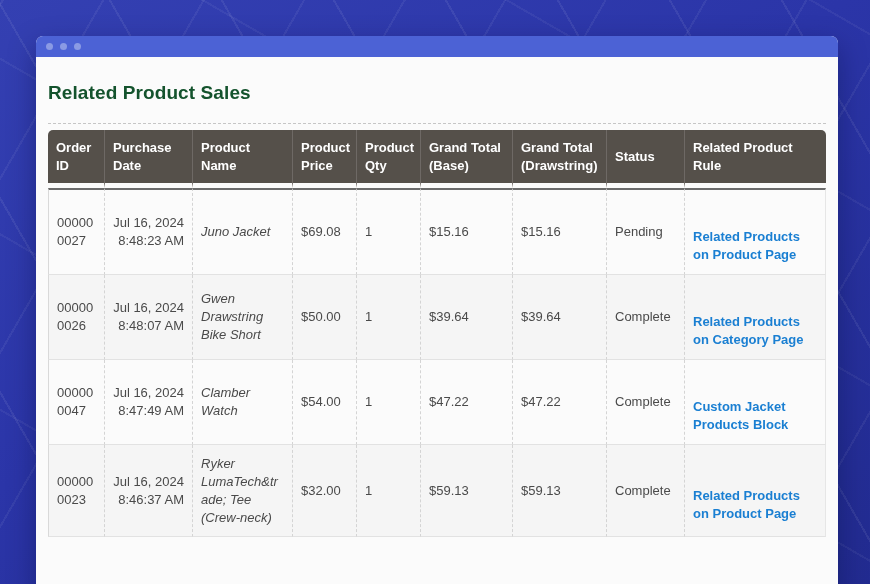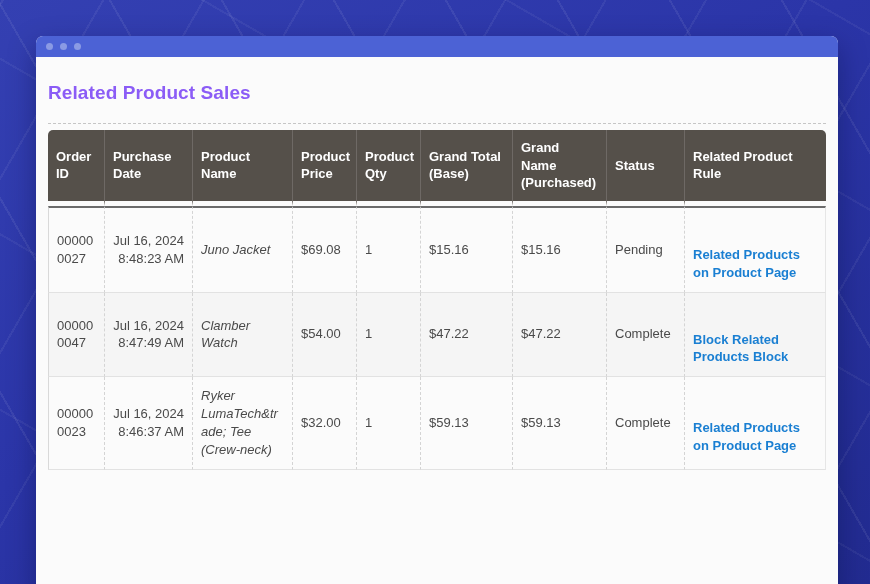--- a/index.html
+++ b/index.html
@@ -18,21 +18,21 @@
     background: #fbfbfb; border-radius: 7px 7px 0 0;
     box-shadow: 0 10px 28px rgba(5,10,50,.35);
   }
   .titlebar {
     height: 21px; background: #4c62d5; border-radius: 7px 7px 0 0;
     display: flex; align-items: center; gap: 7px; padding-left: 10px;
   }
   .dot { width: 7px; height: 7px; border-radius: 50%; background: #8a9ae4; }
   .content { padding: 0 12px; }
   .page-title {
-    font-size: 19px; font-weight: 700; color: #8b5cf6;
+    font-size: 19px; font-weight: 700; color: #14532d;
     margin: 25px 0 19px; letter-spacing: .1px;
   }
   .table-wrap { border-top: 1px dashed #c6c6c6; padding-top: 6px; width: 778px; }
   table.report {
     border-collapse: separate; border-spacing: 0; table-layout: fixed;
     width: 778px; font-size: 13px; color: #4a4a4a;
   }
   th {
     background: #55504a; color: #fff; font-weight: 700; text-align: left;
     vertical-align: middle; padding: 9px 8px; height: 58px; line-height: 1.35;
@@ -81,21 +81,21 @@
             <col style="width:142px">
         </colgroup>
         <thead>
           <tr>
             <th>Order ID</th>
             <th>Purchase Date</th>
             <th>Product Name</th>
             <th>Product Price</th>
             <th>Product Qty</th>
             <th>Grand Total (Base)</th>
-            <th>Grand Name (Purchased)</th>
+            <th>Grand Total (Drawstring)</th>
             <th>Status</th>
             <th>Related Product Rule</th>
           </tr>
         </thead>
         <tbody>
 
           <tr>
             <td class="c-id">000000027</td>
             <td class="c-date">
               <div>Jul 16, 2024</div>
@@ -105,35 +105,51 @@
             <td>$69.08</td>
             <td>1</td>
             <td>$15.16</td>
             <td>$15.16</td>
             <td>Pending</td>
             <td>
               <a href="#" class="rule-link">Related Products on Product Page</a>
             </td>
           </tr>
 
+          <tr>
+            <td class="c-id">000000026</td>
+            <td class="c-date">
+              <div>Jul 16, 2024</div>
+              <div>8:48:07 AM</div>
+            </td>
+            <td class="c-name">Gwen Drawstring Bike Short</td>
+            <td>$50.00</td>
+            <td>1</td>
+            <td>$39.64</td>
+            <td>$39.64</td>
+            <td>Complete</td>
+            <td>
+              <a href="#" class="rule-link">Related Products on Category Page</a>
+            </td>
+          </tr>
 
           <tr>
             <td class="c-id">000000047</td>
             <td class="c-date">
               <div>Jul 16, 2024</div>
               <div>8:47:49 AM</div>
             </td>
             <td class="c-name">Clamber Watch</td>
             <td>$54.00</td>
             <td>1</td>
             <td>$47.22</td>
             <td>$47.22</td>
             <td>Complete</td>
             <td>
-              <a href="#" class="rule-link">Block Related Products Block</a>
+              <a href="#" class="rule-link">Custom Jacket Products Block</a>
             </td>
           </tr>
 
 
           <tr>
             <td class="c-id">000000023</td>
             <td class="c-date">
               <div>Jul 16, 2024</div>
               <div>8:46:37 AM</div>
             </td>

